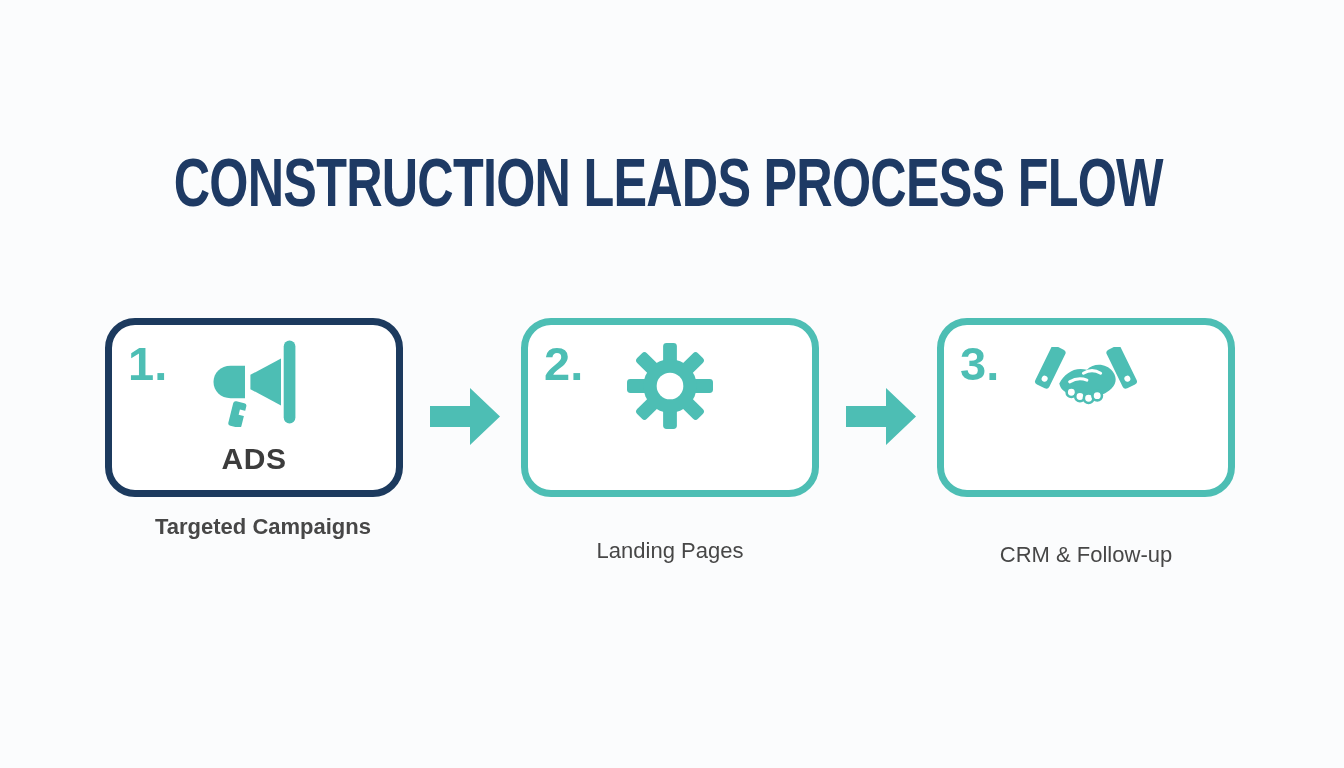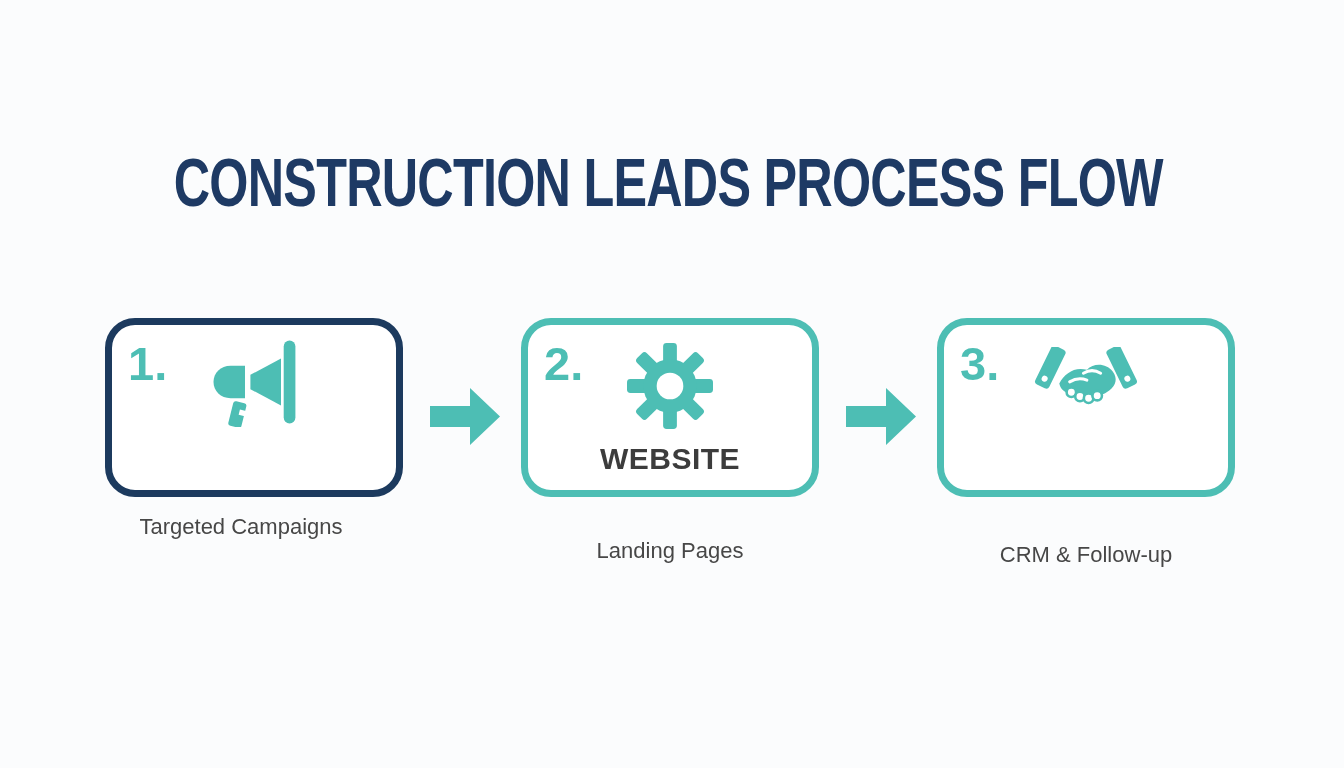--- a/index.html
+++ b/index.html
@@ -78,21 +78,21 @@
 
   
   .step-sublabel {
     position: absolute;
     top: 514px;
     width: 298px;
     text-align: center;
     font-size: 22px;
     color: #474747;
   }
-  .sub-1 { left: 92px; }
+  .sub-1 { left: 114px; font-weight: bold; }
   .sub-2 { left: 521px; margin-top: 24px; }
   .sub-3 { left: 937px; margin-top: 28px; }
 
   
   .flow-arrow {
     position: absolute;
     top: 388px;
     width: 70px;
     height: 57px;
   }
@@ -114,20 +114,21 @@
     <g class="teal-fill">
       <rect x="83" y="4" width="13" height="92" rx="6.5"></rect>
       <polygon points="80,24 46,42 46,58 80,76"></polygon>
       <path d="M40,32 L40,68 L24,68 C13,68 5,60 5,50 C5,40 13,32 24,32 Z"></path>
       <g transform="rotate(14 31 86)">
         <rect x="24" y="72" width="15" height="28" rx="3"></rect>
         <rect x="33" y="80" width="8" height="6" fill="#FFFFFF"></rect>
       </g>
     </g>
   </svg>
+  <div class="step-label">ADS</div>
 </div>
 <div class="step-sublabel sub-1">Targeted Campaigns</div>
 
 <svg class="flow-arrow arrow-1" viewBox="0 0 70 57">
   <polygon class="teal-fill" points="0,18 40,18 40,0 70,28.5 40,57 40,39 0,39"></polygon>
 </svg>
 
 <div class="step-box box-2">
   <div class="step-number">2.</div>
   <svg class="step-icon icon-gear" viewBox="0 0 100 100">
@@ -137,21 +138,20 @@
       <rect x="42" y="0" width="16" height="26" rx="4" transform="rotate(90 50 50)"></rect>
       <rect x="42" y="0" width="16" height="26" rx="4" transform="rotate(135 50 50)"></rect>
       <rect x="42" y="0" width="16" height="26" rx="4" transform="rotate(180 50 50)"></rect>
       <rect x="42" y="0" width="16" height="26" rx="4" transform="rotate(225 50 50)"></rect>
       <rect x="42" y="0" width="16" height="26" rx="4" transform="rotate(270 50 50)"></rect>
       <rect x="42" y="0" width="16" height="26" rx="4" transform="rotate(315 50 50)"></rect>
       <circle cx="50" cy="50" r="31"></circle>
       <circle cx="50" cy="50" r="15.5" fill="#FFFFFF"></circle>
     </g>
   </svg>
-  <div class="step-label">WEBSITE</div>
 </div>
 <div class="step-sublabel sub-2">Landing Pages</div>
 
 <svg class="flow-arrow arrow-2" viewBox="0 0 70 57">
   <polygon class="teal-fill" points="0,18 40,18 40,0 70,28.5 40,57 40,39 0,39"></polygon>
 </svg>
 
 <div class="step-box box-3">
   <div class="step-number">3.</div>
   <svg class="step-icon icon-handshake" viewBox="0 0 130 85">

